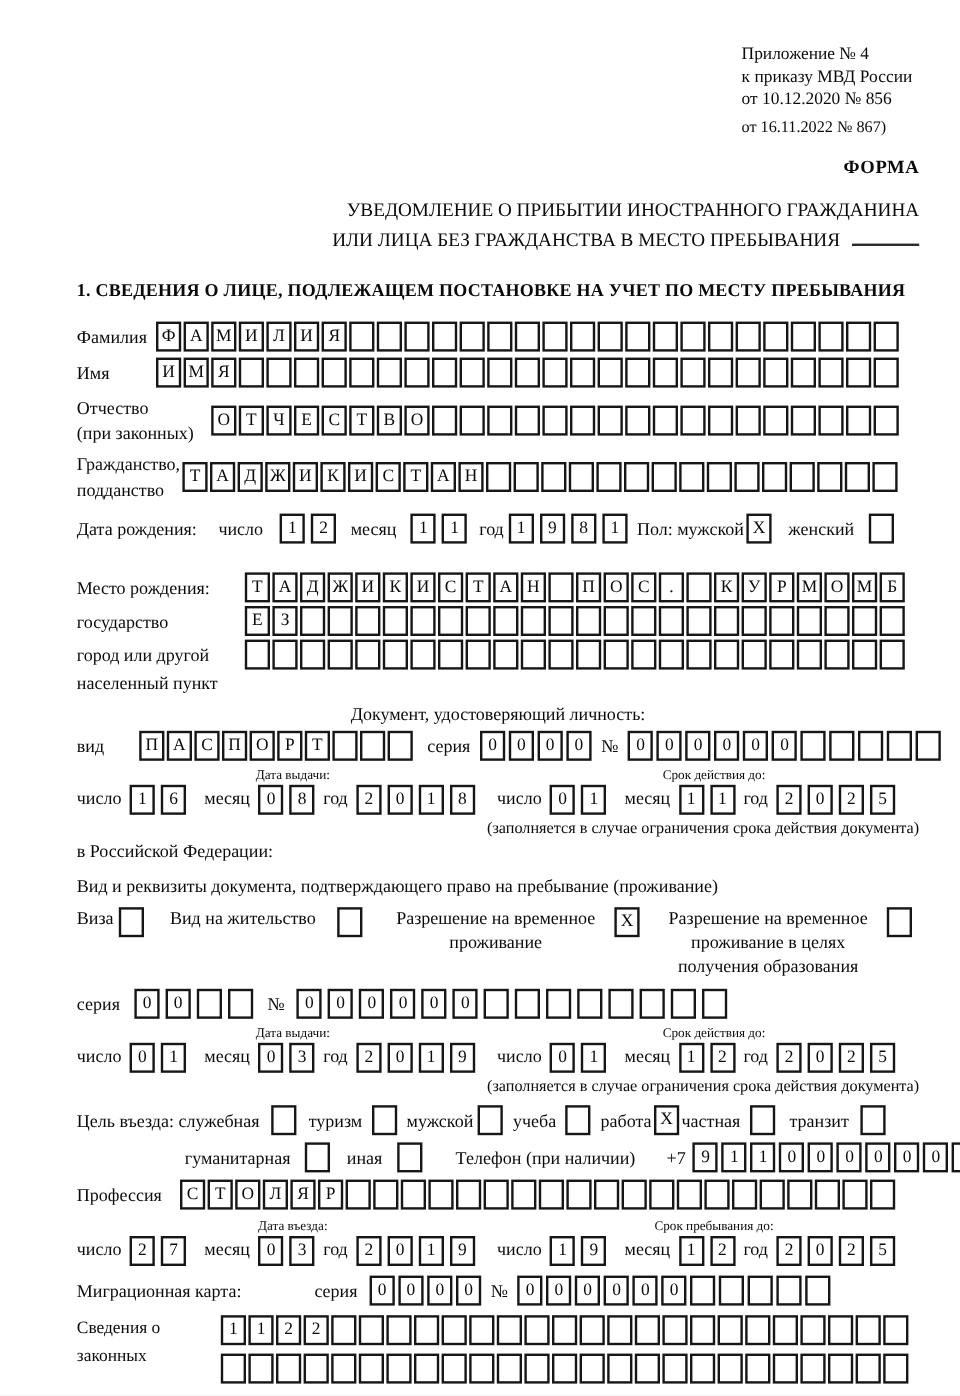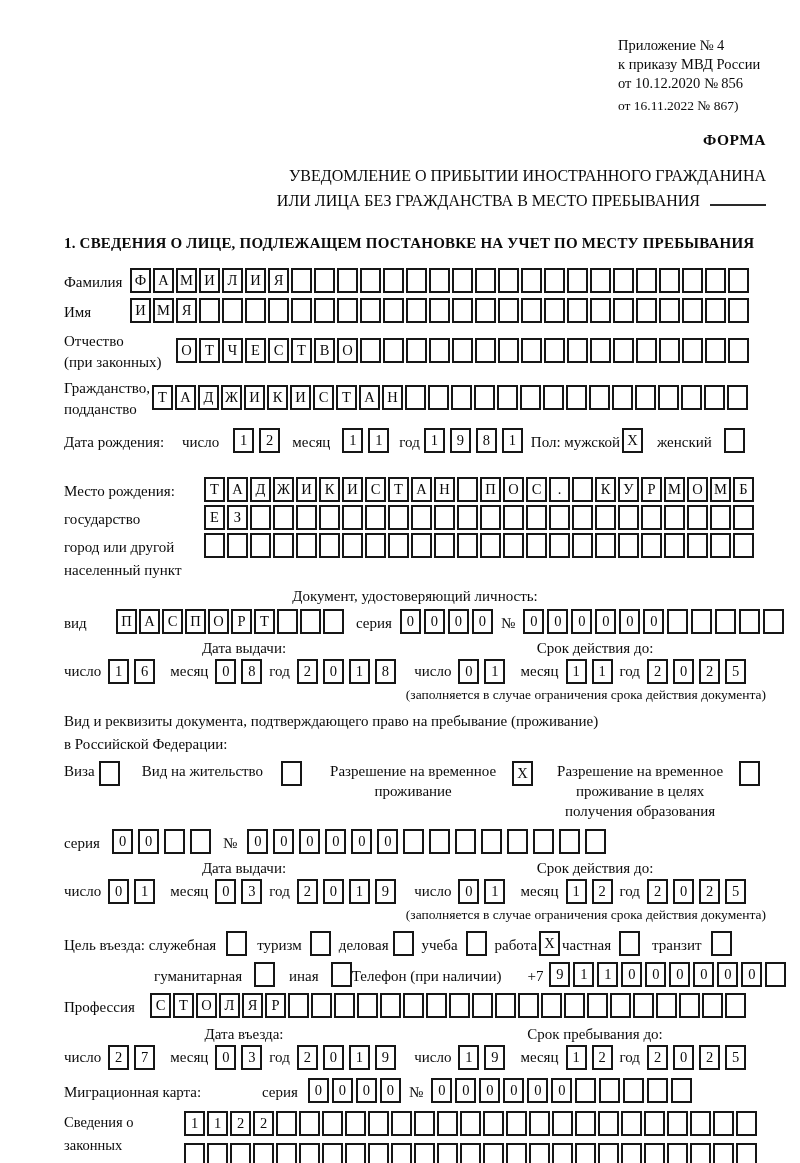--- a/index.html
+++ b/index.html
@@ -18,21 +18,21 @@
   .lbl{font-size:15px;line-height:19px;padding-top:3px;flex-shrink:0;}
   .lbl2{font-size:15px;line-height:21px;padding-top:3px;flex-shrink:0;}
   .boxes{display:inline-flex;gap:2px;flex-wrap:nowrap;flex-shrink:0;}
   .boxes.sp{gap:5px;}
   .boxes.sp3{gap:3px;}
   .cell{
     display:inline-block;box-sizing:content-box;width:17px;height:21px;border:2px solid #161616;
     text-align:center;font-size:14.5px;line-height:21px;font-family:inherit;background:#fff;
   }
   .center-bold{text-align:center;font-weight:normal;font-size:15px;margin-top:8px;}
-  .date-heads{display:flex;font-size:15px;margin-top:6px;}
+  .date-heads{display:flex;font-size:11px;margin-top:6px;}
   .dh-left{width:360px;text-align:center;}
   .dh-right{flex:1;text-align:center;}
   .dgrp{display:flex;align-items:flex-start;gap:7px;}
   .dgrp .lbl{padding-top:3px;}
   .note-right{text-align:right;font-size:13.5px;margin-top:3px;}
   .plain{font-size:15px;line-height:21px;margin-top:8px;}
   .visa-row{display:flex;align-items:flex-start;margin-top:6px;}
   .visa-label{font-size:15px;line-height:20px;text-align:center;}
   .rep-block{display:flex;margin-top:8px;}
   .rep-labels{width:120px;font-size:14.5px;line-height:23px;flex-shrink:0;}
@@ -395,22 +395,22 @@
       <span class="boxes sp">
           <span class="cell">2</span>
           <span class="cell">0</span>
           <span class="cell">2</span>
           <span class="cell">5</span>
         </span>
     </span>
   </div>
   <div class="note-right">(заполняется в случае ограничения срока действия документа)</div>
 
+  <div class="plain" style="margin-top:2px">в Российской Федерации:</div>
   <div class="plain">Вид и реквизиты документа, подтверждающего право на пребывание (проживание)</div>
-  <div class="plain" style="margin-top:2px">в Российской Федерации:</div>
 
   <div class="visa-row">
     <span class="visa-label">Виза</span>
     <span class="boxes" style="margin-left:4px">
         <span class="cell"></span>
       </span>
     <span class="visa-label" style="margin-left:22px">Вид на жительство</span>
     <span class="boxes" style="margin-left:18px">
         <span class="cell"></span>
       </span>
@@ -506,21 +506,21 @@
 
   <div class="row" style="margin-top:8px">
     <span class="lbl">Цель въезда: служебная</span>
     <span class="boxes" style="margin-left:10px">
         <span class="cell"></span>
       </span>
     <span class="lbl" style="margin-left:10px">туризм</span>
     <span class="boxes" style="margin-left:8px">
         <span class="cell"></span>
       </span>
-    <span class="lbl" style="margin-left:8px">деловая</span>
+    <span class="lbl" style="margin-left:8px">мужской</span>
     <span class="boxes" style="margin-left:4px">
         <span class="cell"></span>
       </span>
     <span class="lbl" style="margin-left:8px">учеба</span>
     <span class="boxes" style="margin-left:8px">
         <span class="cell"></span>
       </span>
     <span class="lbl" style="margin-left:8px">работа</span>
     <span class="boxes" style="margin-left:2px">
         <span class="cell">X</span>
@@ -537,21 +537,21 @@
 
   <div class="row" style="margin-top:6px">
     <span class="lbl" style="margin-left:90px">гуманитарная</span>
     <span class="boxes" style="margin-left:12px">
         <span class="cell"></span>
       </span>
     <span class="lbl" style="margin-left:14px">иная</span>
     <span class="boxes" style="margin-left:12px">
         <span class="cell"></span>
       </span>
-    <span class="lbl" style="">Телефон (при наличии)</span>
+    <span class="lbl" style="margin-left:28px">Телефон (при наличии)</span>
     <span class="lbl" style="margin-left:26px">+7</span>
     <span class="boxes sp3" style="margin-left:6px">
         <span class="cell">9</span>
         <span class="cell">1</span>
         <span class="cell">1</span>
         <span class="cell">0</span>
         <span class="cell">0</span>
         <span class="cell">0</span>
         <span class="cell">0</span>
         <span class="cell">0</span>

